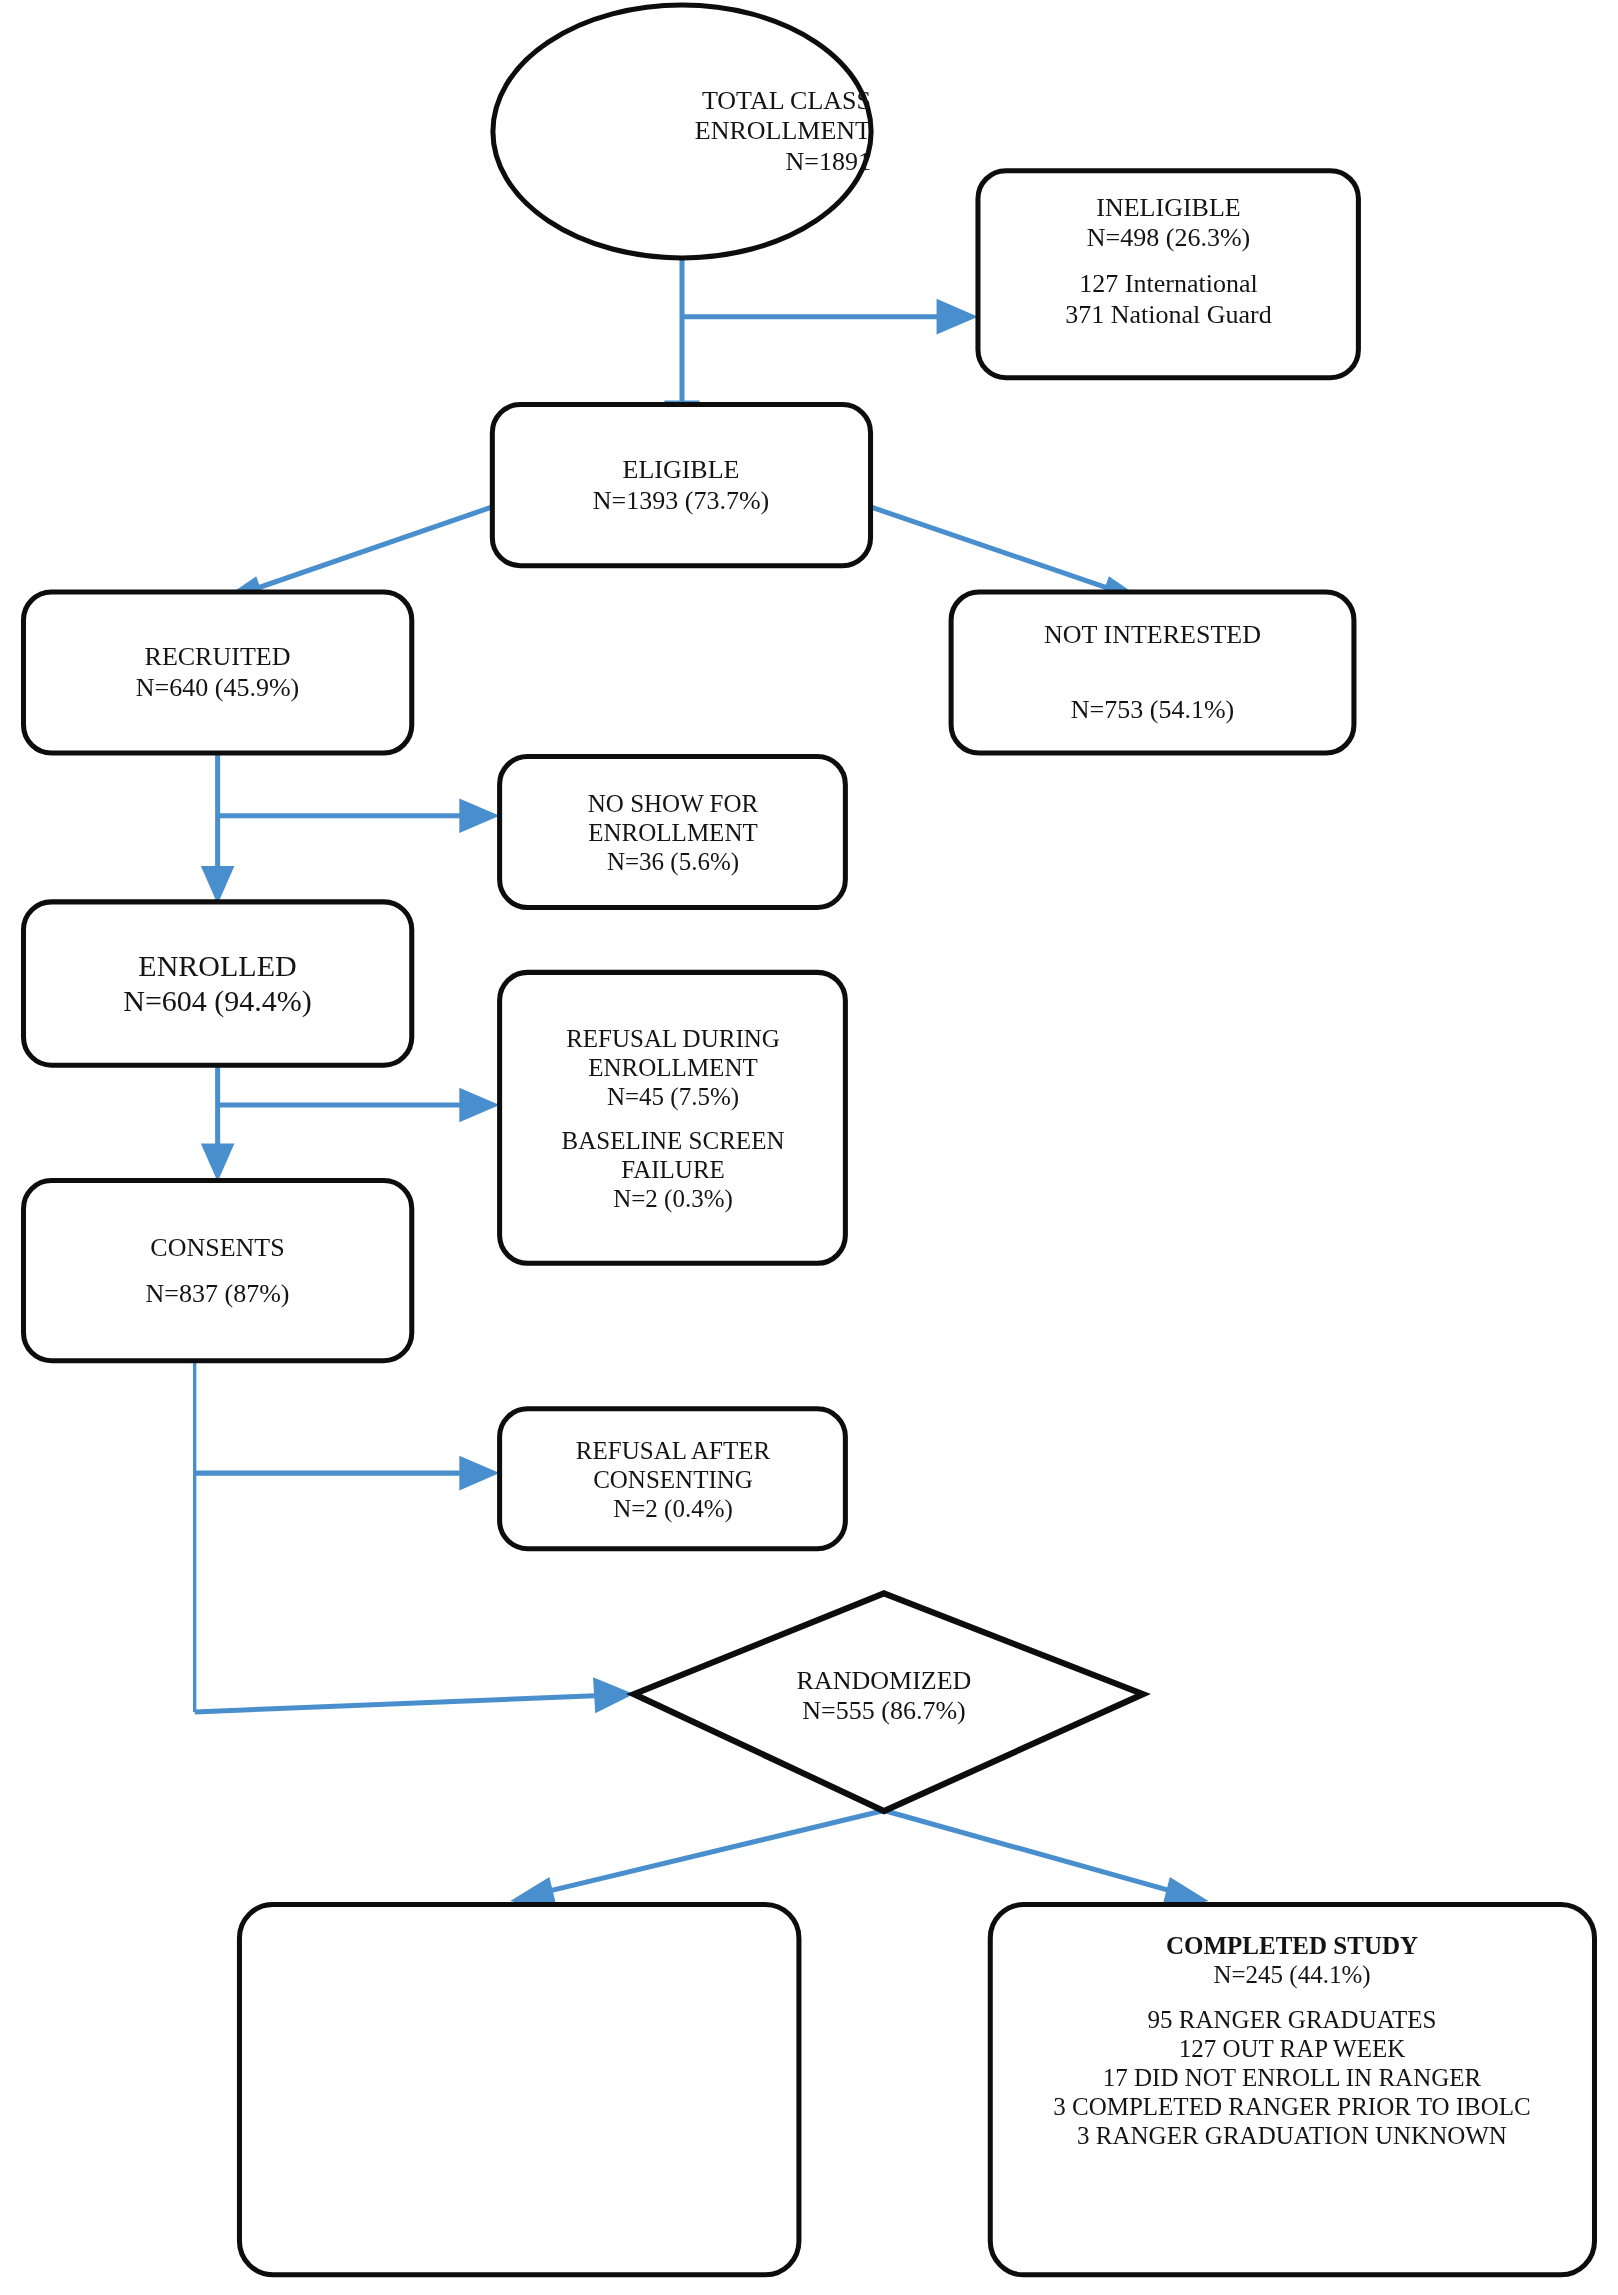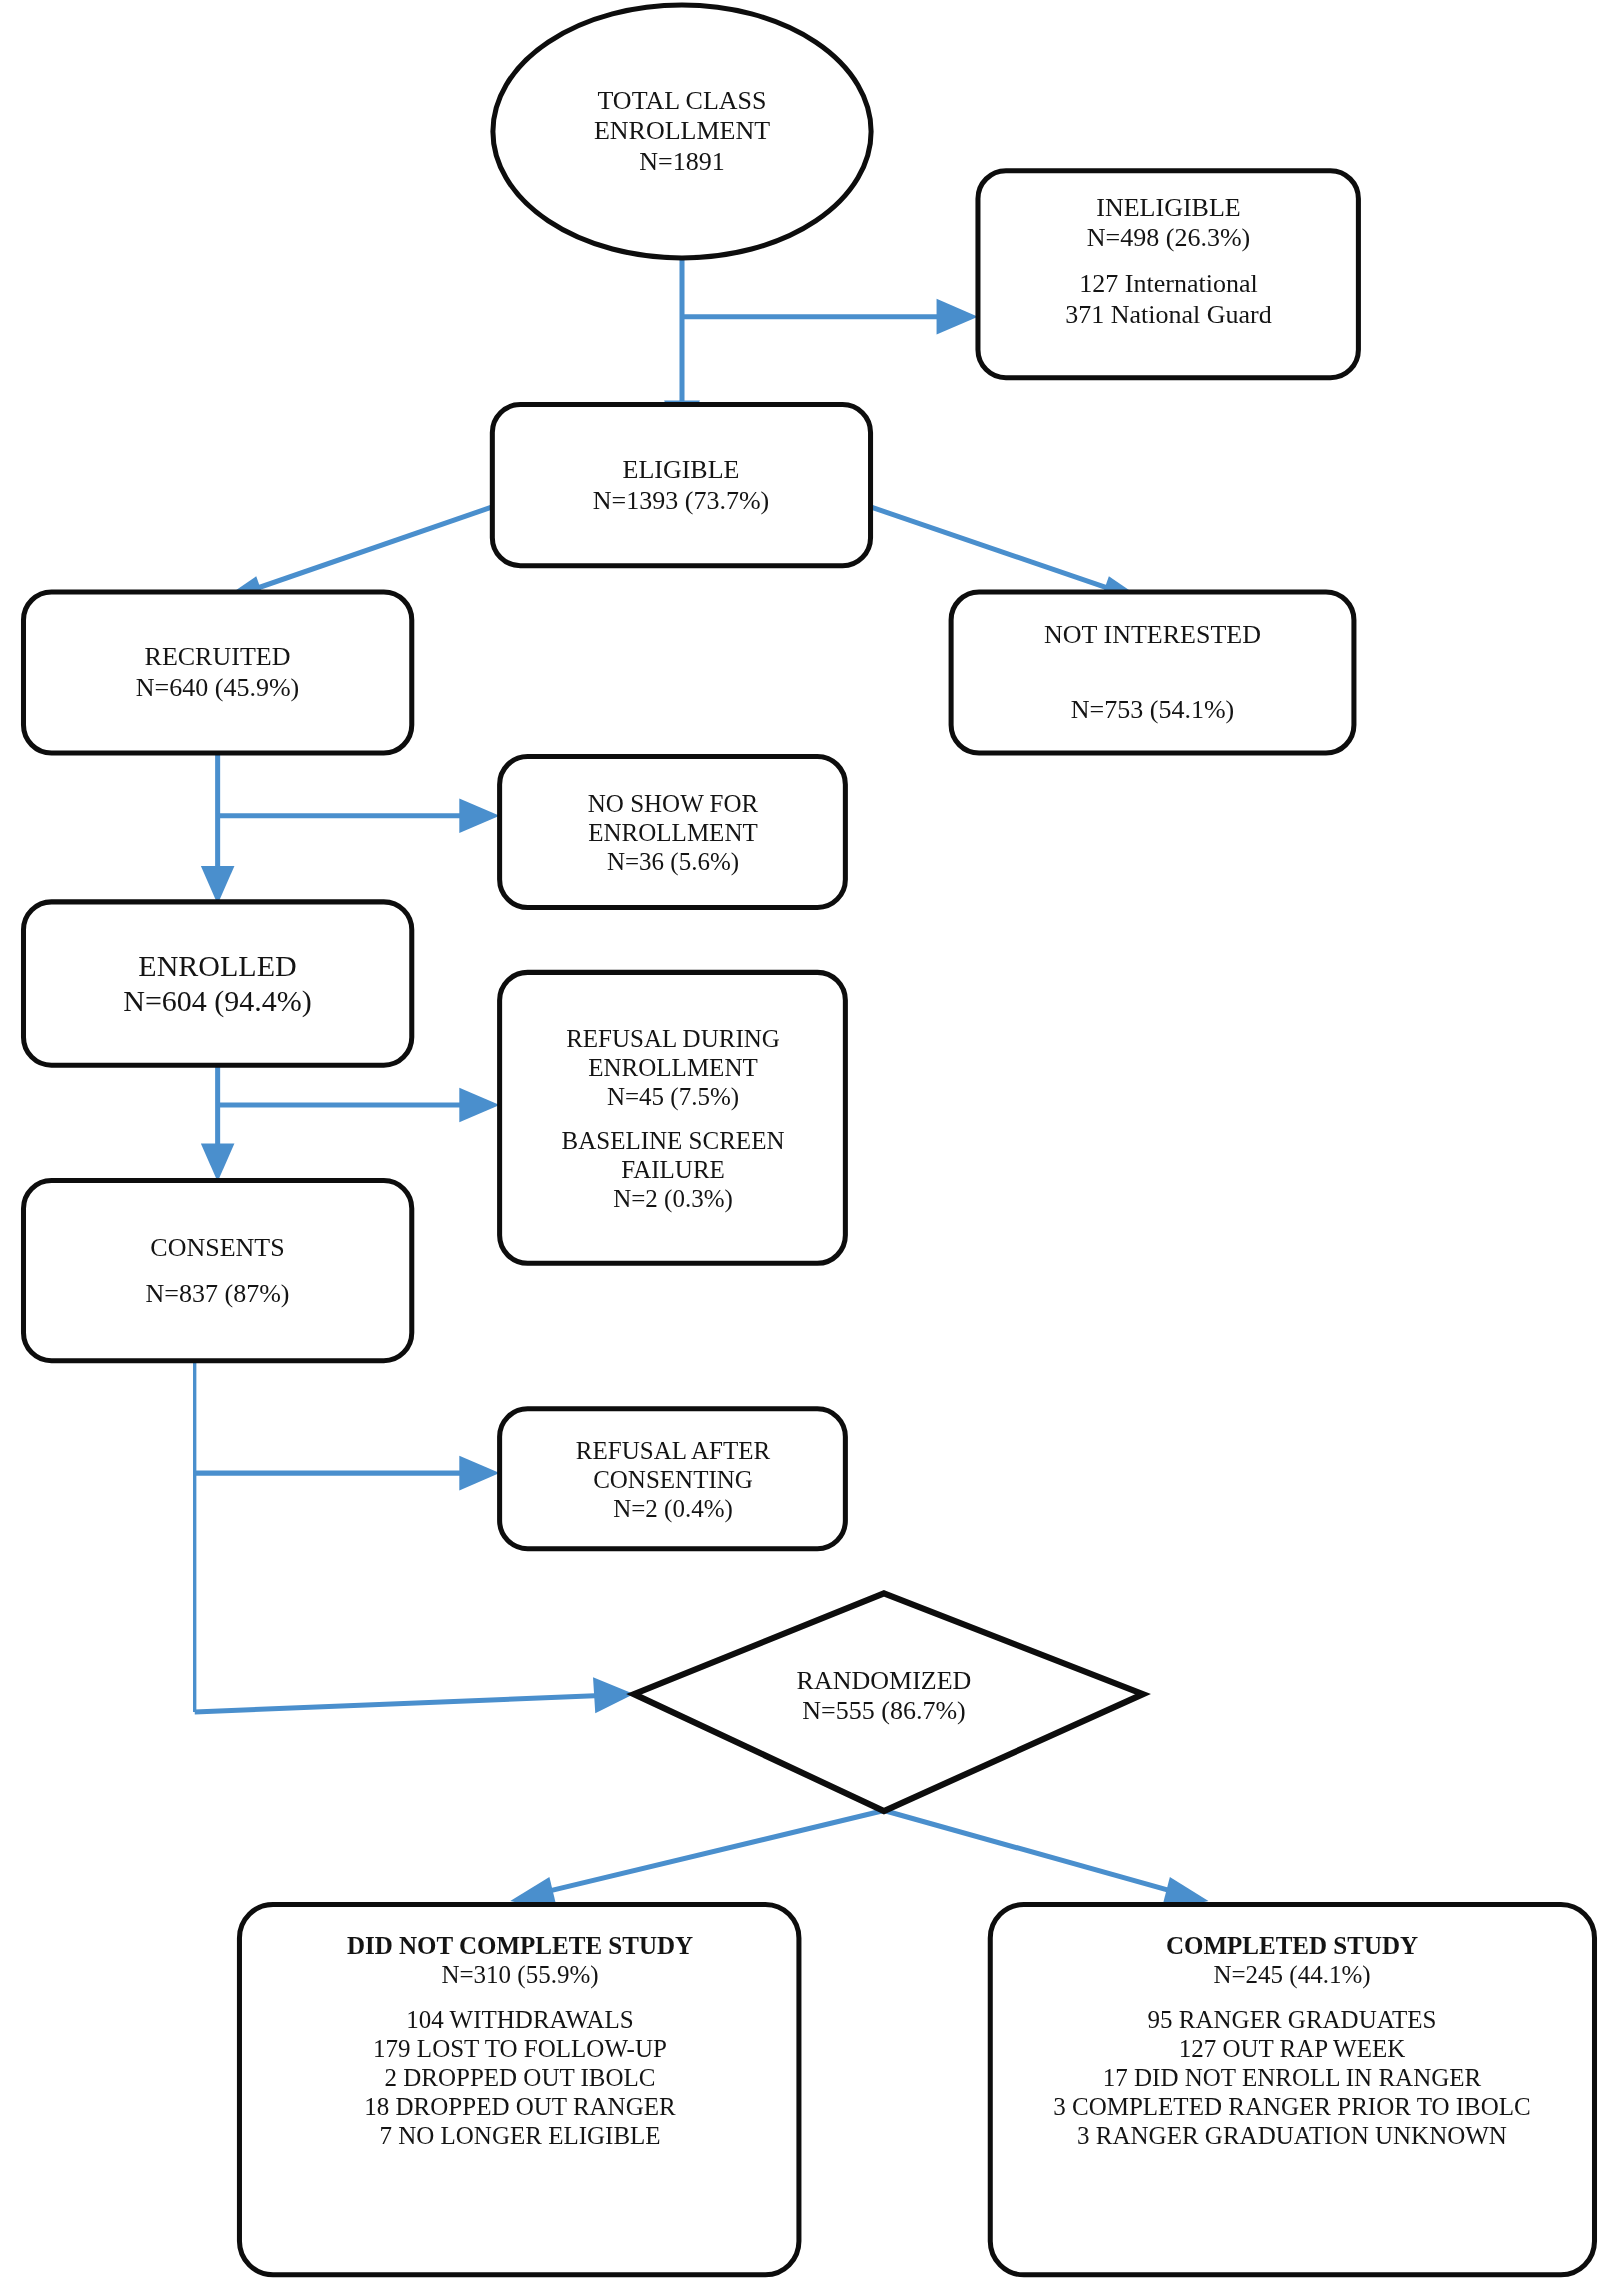--- a/index.html
+++ b/index.html
@@ -149,21 +149,21 @@
     <rect class="node-shape" x="893" y="2518" width="618" height="250" rx="50" ry="50"></rect>
 
     <polygon class="node-shape diamond-shape" points="1580,2848 2043,3028 1580,3237 1133,3028"></polygon>
 
     <rect class="node-shape" x="428" y="3404" width="1000" height="662" rx="60" ry="60"></rect>
 
     <rect class="node-shape" x="1770" y="3404" width="1080" height="662" rx="60" ry="60"></rect>
 
   </svg>
 
-  <div class="node-label" style="left:493px; top:53px; width:378px; height:157px; font-size:26px;">
+  <div class="node-label" style="left:493px; top:53px; width:378px; height:157px; font-size:26px;align-items:flex-end;">
     <span class="lbl-line lbl-title">TOTAL CLASS</span>
     <span class="lbl-line lbl-title">ENROLLMENT</span>
     <span class="lbl-line">N=1891</span>
   </div>
 
   <div class="node-label" style="left:978px; top:193px; width:381px; height:168px; font-size:26px; justify-content:flex-start;">
     <span class="lbl-line lbl-title">INELIGIBLE</span>
     <span class="lbl-line">N=498 (26.3%)</span>
     <span class="gap-line"></span>
     <span class="lbl-line">127 International</span>
@@ -215,30 +215,20 @@
     <span class="lbl-line lbl-title">REFUSAL AFTER</span>
     <span class="lbl-line lbl-title">CONSENTING</span>
     <span class="lbl-line">N=2 (0.4%)</span>
   </div>
 
   <div class="node-label" style="left:688px; top:1640px; width:392px; height:112px; font-size:26px;">
     <span class="lbl-line lbl-title">RANDOMIZED</span>
     <span class="lbl-line">N=555 (86.7%)</span>
   </div>
 
-  <div class="node-label" style="left:240px; top:1931px; width:560px; height:336px; font-size:25px; justify-content:flex-start;">
-    <span class="lbl-line lbl-title bold">DID NOT COMPLETE STUDY</span>
-    <span class="lbl-line">N=310 (55.9%)</span>
-    <span class="gap-line"></span>
-    <span class="lbl-line">104 WITHDRAWALS</span>
-    <span class="lbl-line">179 LOST TO FOLLOW-UP</span>
-    <span class="lbl-line">2 DROPPED OUT IBOLC</span>
-    <span class="lbl-line">18 DROPPED OUT RANGER</span>
-    <span class="lbl-line">7 NO LONGER ELIGIBLE</span>
-  </div>
 
   <div class="node-label" style="left:990px; top:1931px; width:604px; height:336px; font-size:25px; justify-content:flex-start;">
     <span class="lbl-line lbl-title bold">COMPLETED STUDY</span>
     <span class="lbl-line">N=245 (44.1%)</span>
     <span class="gap-line"></span>
     <span class="lbl-line">95 RANGER GRADUATES</span>
     <span class="lbl-line">127 OUT RAP WEEK</span>
     <span class="lbl-line">17 DID NOT ENROLL IN RANGER</span>
     <span class="lbl-line">3 COMPLETED RANGER PRIOR TO IBOLC</span>
     <span class="lbl-line">3 RANGER GRADUATION UNKNOWN</span>

